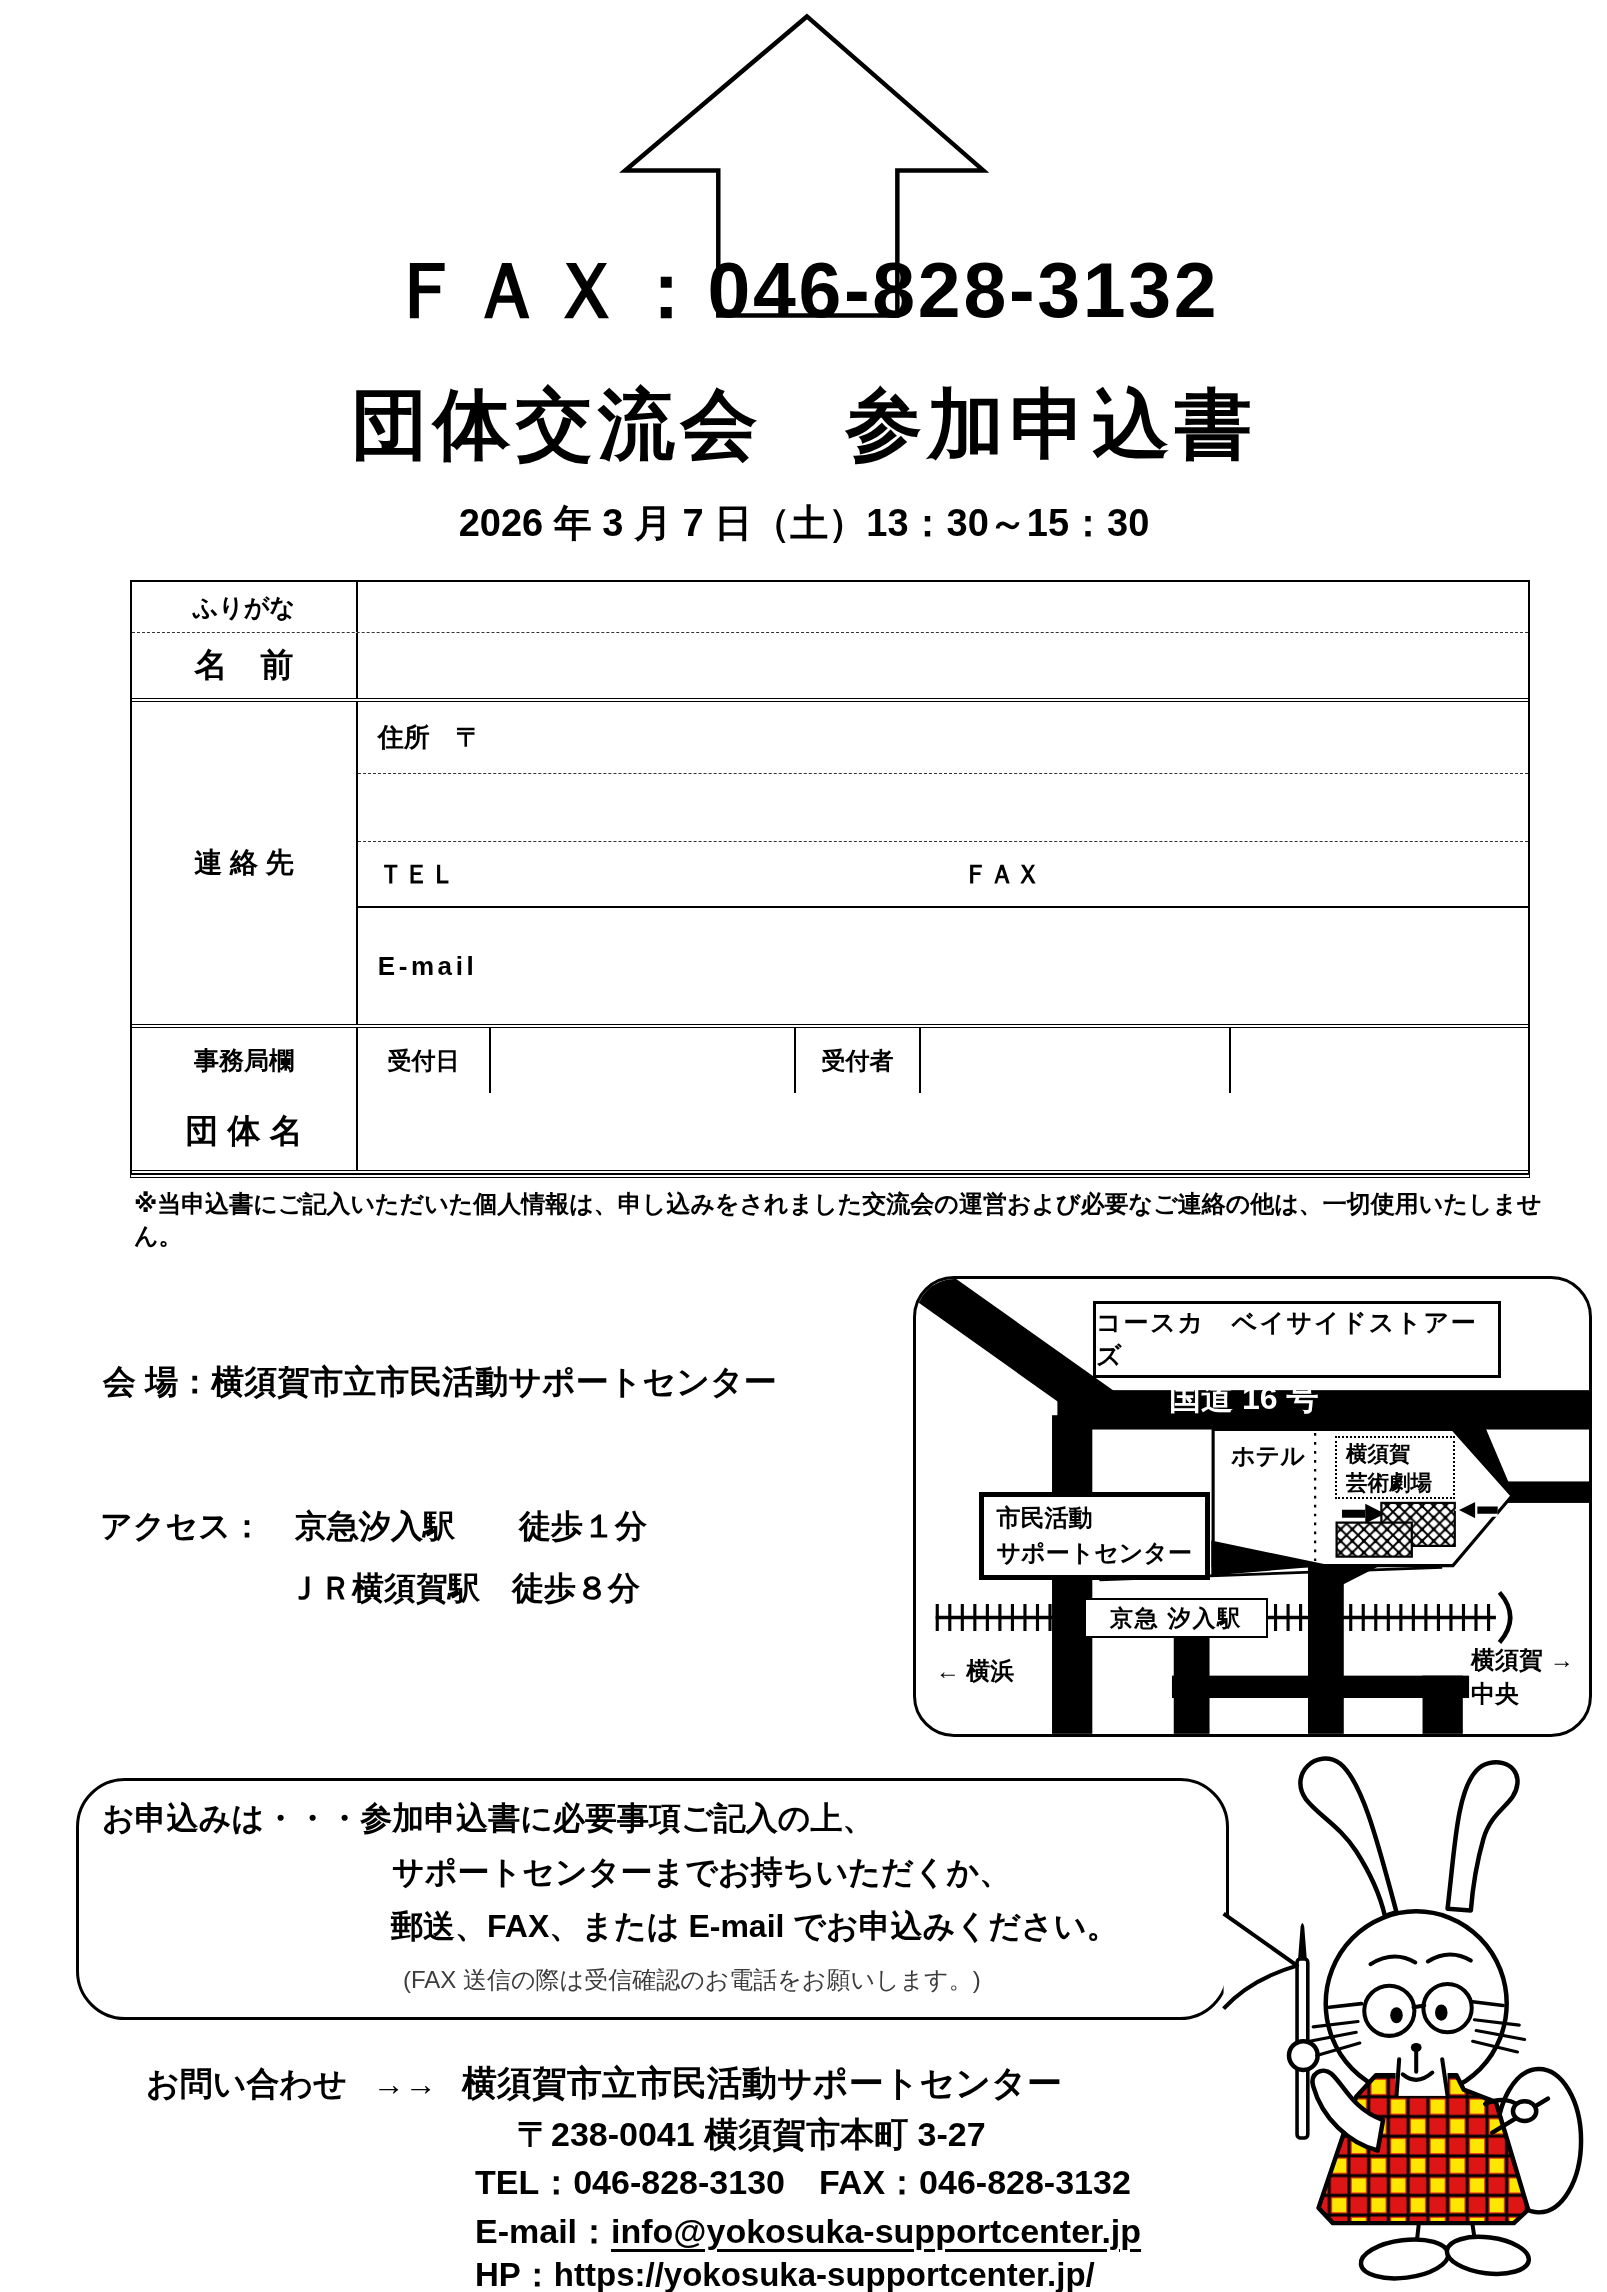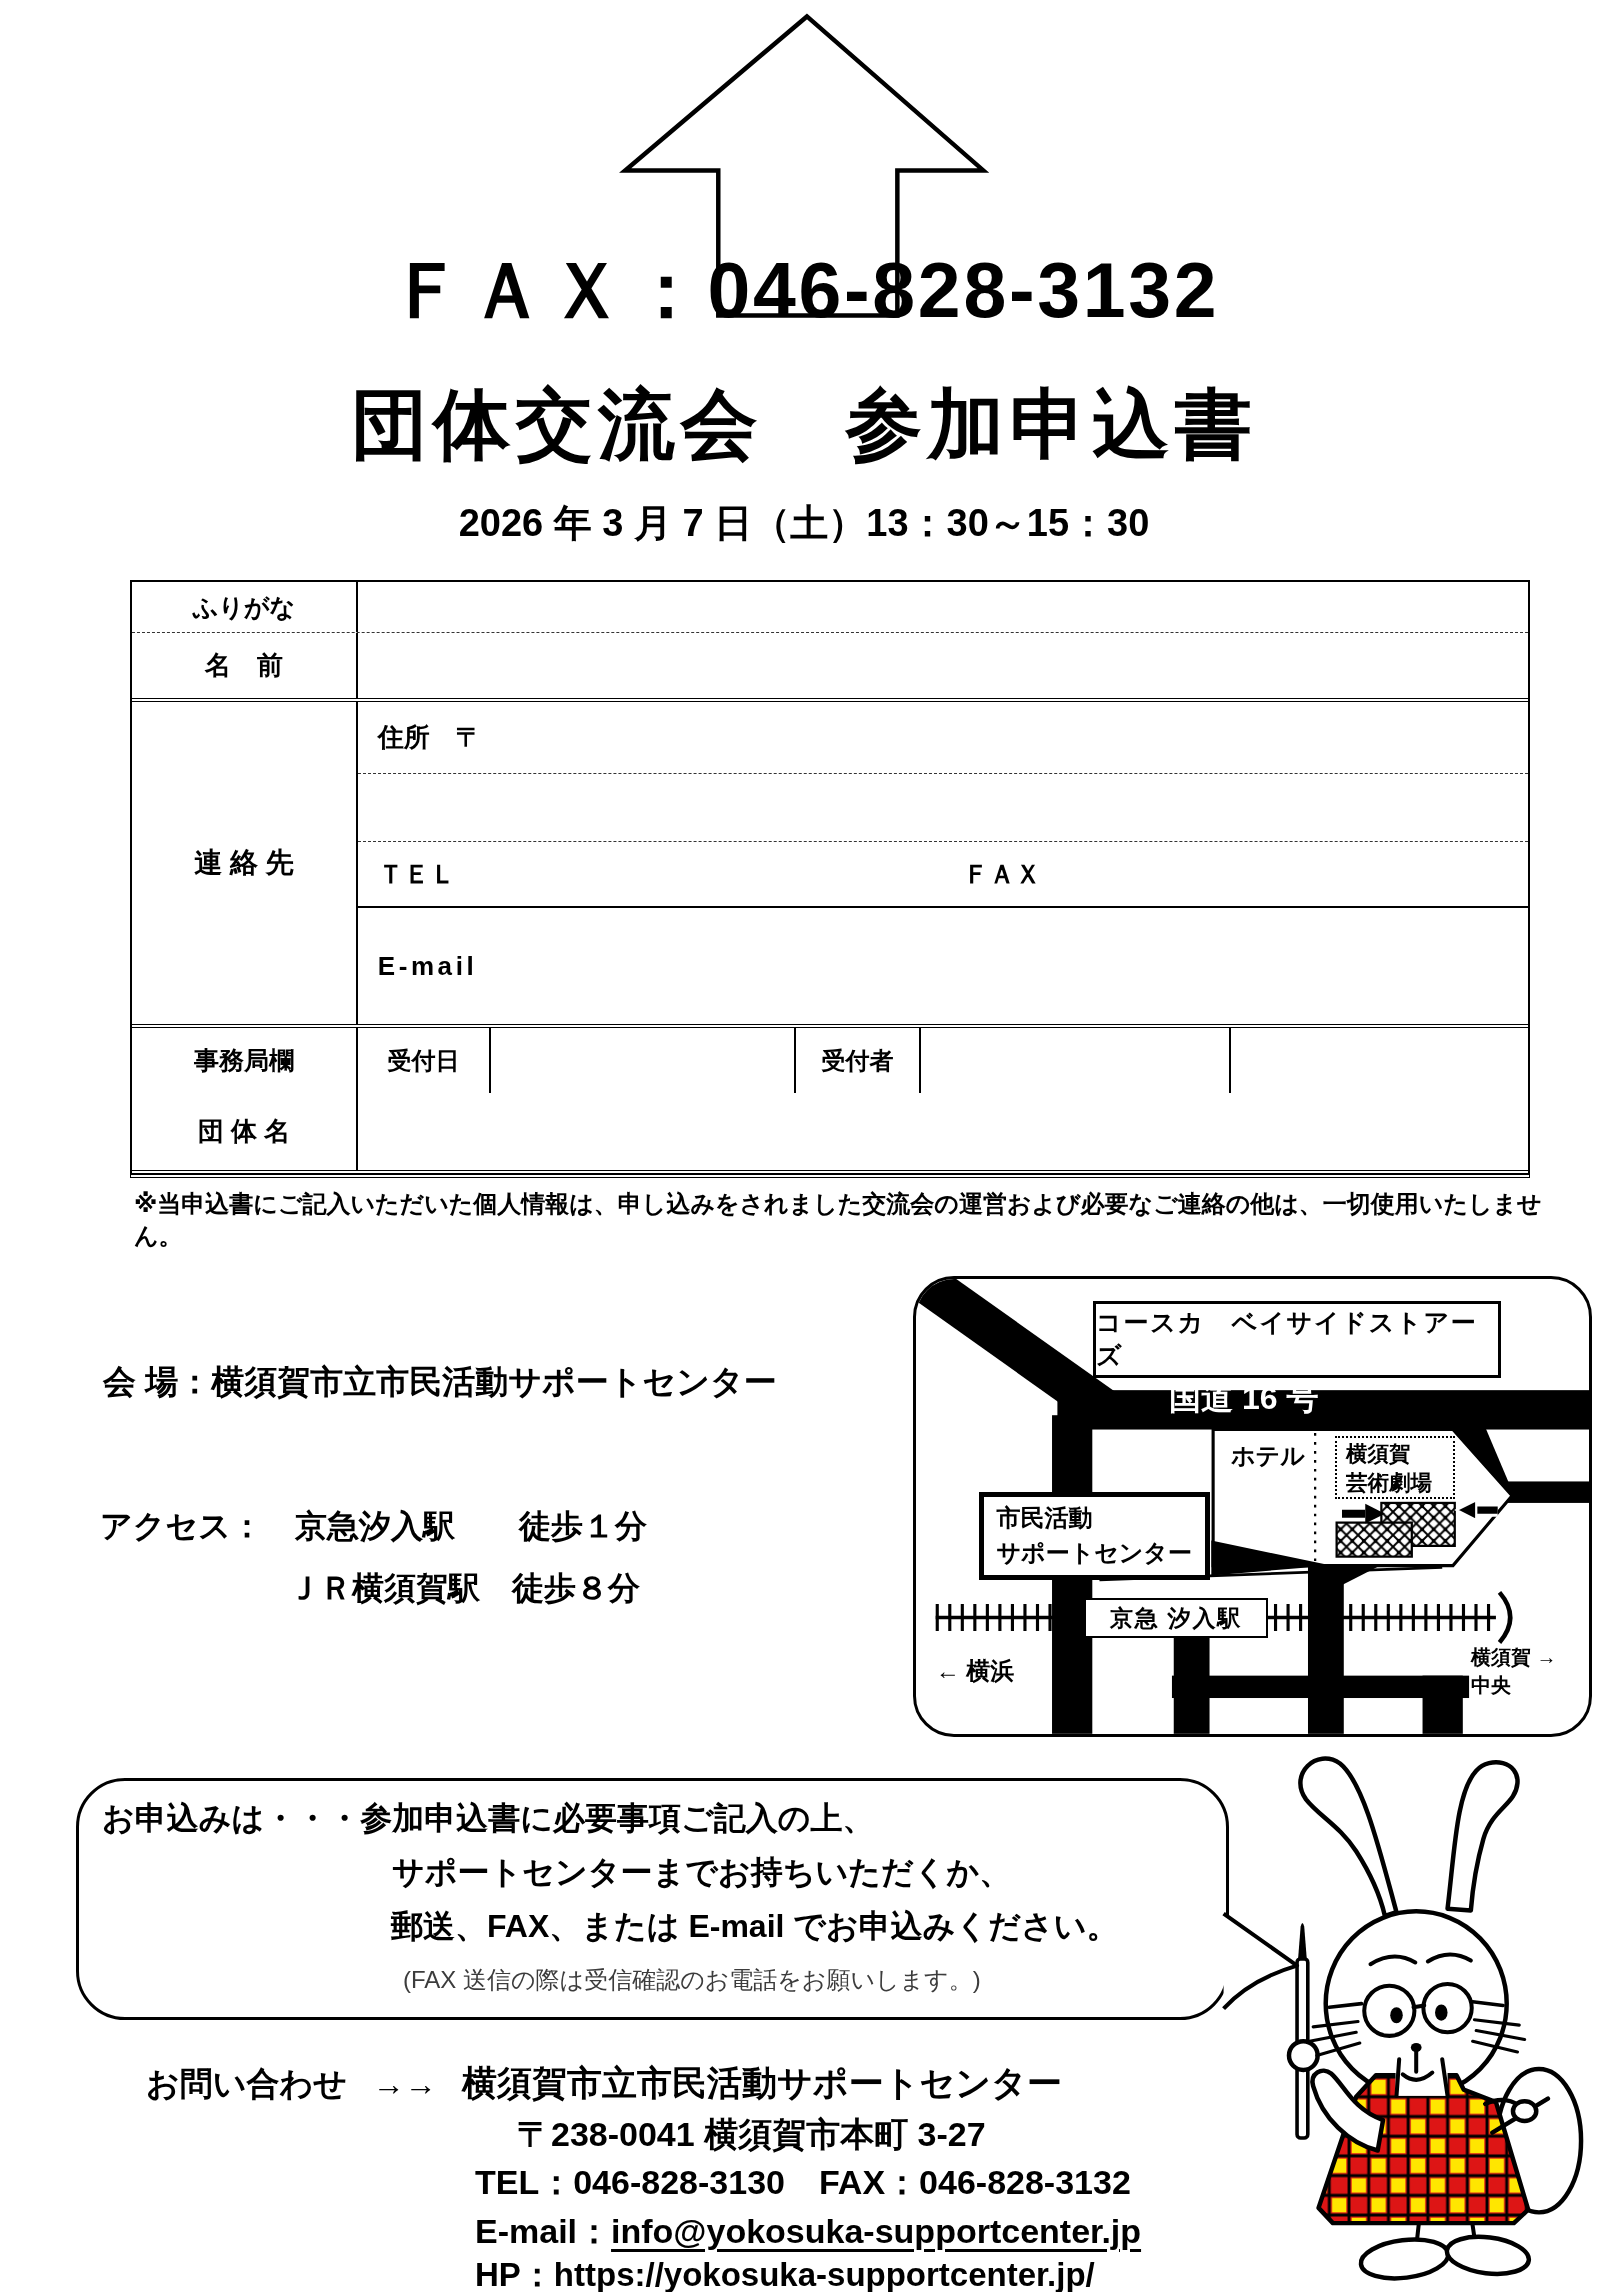--- a/index.html
+++ b/index.html
@@ -9,21 +9,21 @@
   .ctr{left:0;width:100%;text-align:center;}
   
   .fax-line{top:240px;font-size:77px;font-weight:700;letter-spacing:2.7px;}
   .doc-title{top:374px;font-size:77px;font-weight:700;letter-spacing:5.4px;}
   .date-line{top:498px;font-size:38px;font-weight:700;}
   
   .ftable{left:130px;top:580px;width:1400px;height:598px;border:2.2px solid #000;border-bottom:4.5px double #000;
           display:flex;flex-direction:column;box-sizing:border-box;font-weight:700;}
   .frow{display:flex;box-sizing:border-box;}
   .labelcell{width:226px;min-width:226px;border-right:2.2px solid #000;display:flex;align-items:center;
-             justify-content:center;font-size:26px;box-sizing:border-box;}
+             justify-content:center;font-size:33px;box-sizing:border-box;}
   .fill{flex:1;}
   .dash-b{border-bottom:1.3px dashed #333;}
   .dbl-b{border-bottom:4.5px double #000;}
   .sol-b{border-bottom:2.2px solid #000;}
   .subcol{flex:1;display:flex;flex-direction:column;box-sizing:border-box;}
   .subrow{position:relative;display:flex;align-items:center;box-sizing:border-box;font-size:26px;}
   .padl{padding-left:19.7px;}
   .officecell{display:flex;align-items:center;justify-content:center;font-size:24px;
               border-right:2.2px solid #000;box-sizing:border-box;}
   
@@ -164,21 +164,21 @@
     </div>
     <div class="box" style="left:63px;top:213px;width:231px;height:88px;border-width:5.4px;font-size:24px;
          flex-direction:column;align-items:flex-start;padding-left:12.5px;line-height:1.45;justify-content:center;">
       <div>市民活動</div>
       <div>サポートセンター</div>
     </div>
     <div class="box" style="left:168px;top:319px;width:184px;height:40px;border-width:2.7px;font-size:23px;letter-spacing:1.8px;">
       <span>京急 汐入駅</span>
     </div>
     <div class="lbl" style="left:19.7px;top:376px;font-size:24px;">← 横浜</div>
-    <div class="lbl" style="left:555px;top:364px;font-size:20px;line-height:1.4;">
+    <div class="lbl" style="left:555px;top:364px;font-size:24px;line-height:1.4;">
       <div>横須賀 →</div>
       <div>中央</div>
     </div>
   </div>
 
   <svg class="abs rabbit" width="339" height="551" viewBox="0 0 378 615">
     <defs>
       <pattern id="plaid" width="44" height="44" patternUnits="userSpaceOnUse">
         <rect width="44" height="44" fill="#dd1515"></rect>
         <rect x="3" y="3" width="16" height="16" fill="#ffe600"></rect>

